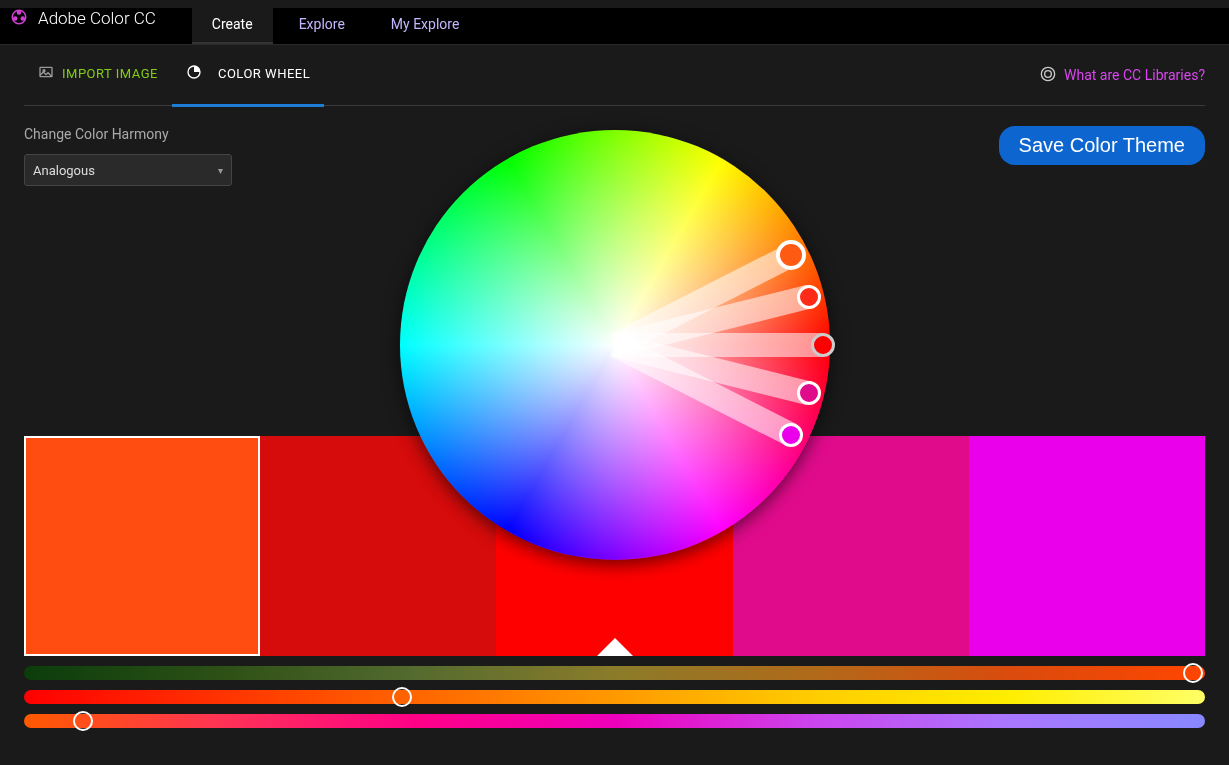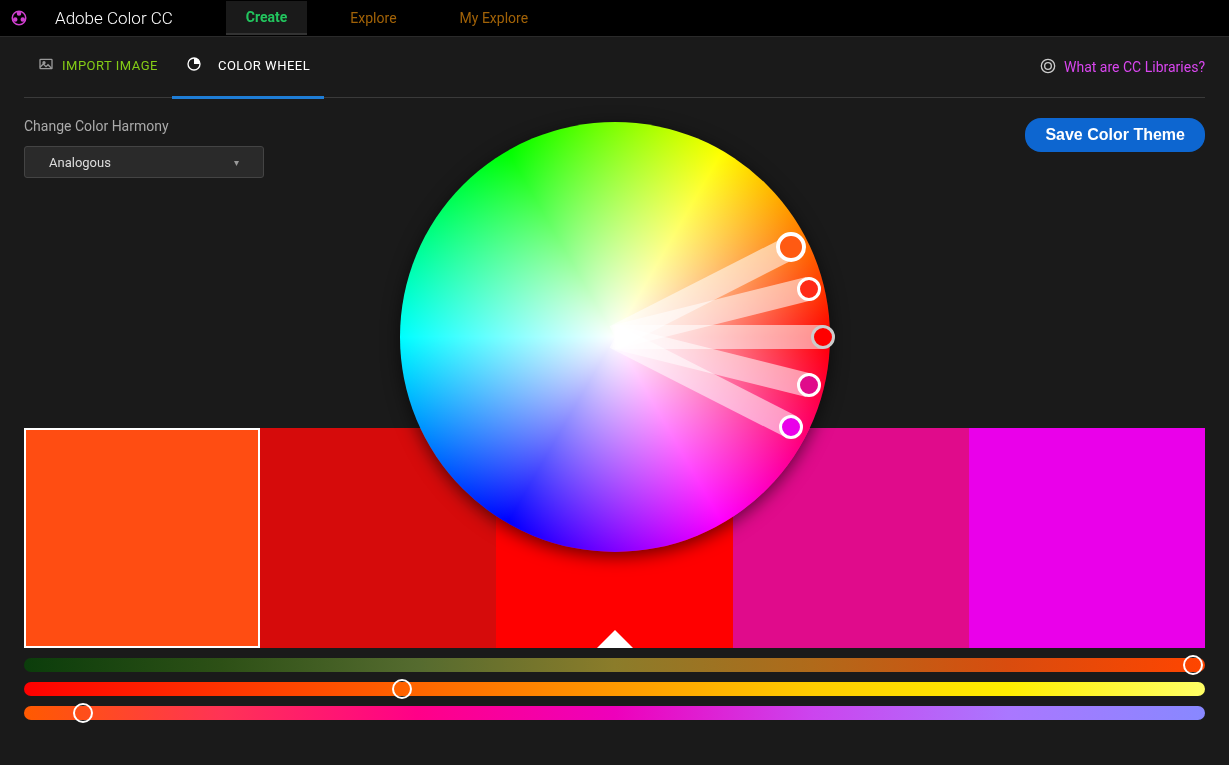--- a/index.html
+++ b/index.html
@@ -1,32 +1,32 @@
 <!DOCTYPE html>
 <html><head>
 <meta charset="utf-8">
 <style>
   html,body{margin:0;padding:0;background:#1a1a1a;font-family:-apple-system,BlinkMacSystemFont,"Segoe UI",Roboto,sans-serif;color:#ccc;overflow:hidden;width:1229px;height:765px;}
   
-  .topnav{height:36px;background:#000;display:flex;align-items:center;padding:0 10px;gap:23px;border-bottom:1px solid #2a2a2a;}
+  .topnav{height:36px;background:#000;display:flex;padding:0 10px;gap:6px;border-bottom:1px solid #2a2a2a;margin-top:8px;}
   .logo-icon{width:18px;height:18px;color:#c0c;display:inline-flex;align-items:center;justify-content:center;margin-right:4px;}
   .app-title{color:#fff;font-weight:300;font-size:17px;margin-right:30px;}
-  .nav-item{color:#a16207;font-size:14px;padding:8px 20px;cursor:pointer;}
-  .nav-item.active{color:#22c55e;background:#1a1a1a;font-weight:700;border-bottom:2px solid #333;}
+  .nav-item{color:#c4b5fd;font-size:14px;padding:8px 20px;cursor:pointer;}
+  .nav-item.active{color:#ffffff;background:#1a1a1a;font-weight:400;border-bottom:2px solid #333;}
   
   .subtabs{display:flex;align-items:center;height:60px;border-bottom:1px solid #3a3a3a;margin:0 24px;}
   .subtab{display:flex;align-items:center;gap:8px;padding:0 14px;height:60px;font-size:13px;letter-spacing:0.5px;color:#84cc16;cursor:pointer;border-bottom:3px solid transparent;}
   .subtab.active{color:#fff;border-bottom:3px solid #1e7dd6;gap:16px;}
   .spacer{flex:1;}
   .cc-link{display:flex;align-items:center;gap:8px;color:#d946ef;font-size:14px;cursor:pointer;}
   
   .main{padding:20px 24px 0 24px;position:relative;}
   .harmony-label{font-size:14px;color:#aaa;margin-bottom:12px;}
-  .select{width:190px;height:30px;background:#2a2a2a;border:1px solid #444;border-radius:3px;padding:0 24px;display:flex;align-items:center;justify-content:space-between;font-size:13px;color:#ddd;cursor:pointer;}
-  .save-btn{position:absolute;right:24px;top:20px;background:#0d66d0;color:#fff;border:none;border-radius:16px;padding:8px 20px;font-size:16px;font-weight:700;cursor:pointer;}
+  .select{width:190px;height:30px;background:#2a2a2a;border:1px solid #444;border-radius:3px;padding:0 8px;display:flex;align-items:center;justify-content:space-between;font-size:13px;color:#ddd;cursor:pointer;}
+  .save-btn{position:absolute;right:24px;top:20px;background:#0d66d0;color:#fff;border:none;border-radius:16px;padding:8px 20px;font-size:20px;font-weight:400;cursor:pointer;}
   
   .wheel-wrap{position:absolute;left:50%;top:24px;transform:translateX(-50%);width:430px;height:430px;z-index:5;}
   .wheel{width:100%;height:100%;border-radius:50%;background:
     radial-gradient(circle at center,#fff 0%,rgba(255,255,255,0) 70%),
     conic-gradient(from 90deg,
       #f00,#f0f,#00f,#0ff,#0f0,#ff0,#f00);
     box-shadow:0 4px 18px rgba(0,0,0,0.6);
     position:relative;
   }
   .ray{position:absolute;left:50%;top:50%;height:24px;background:rgba(255,255,255,0.55);transform-origin:0 50%;}

